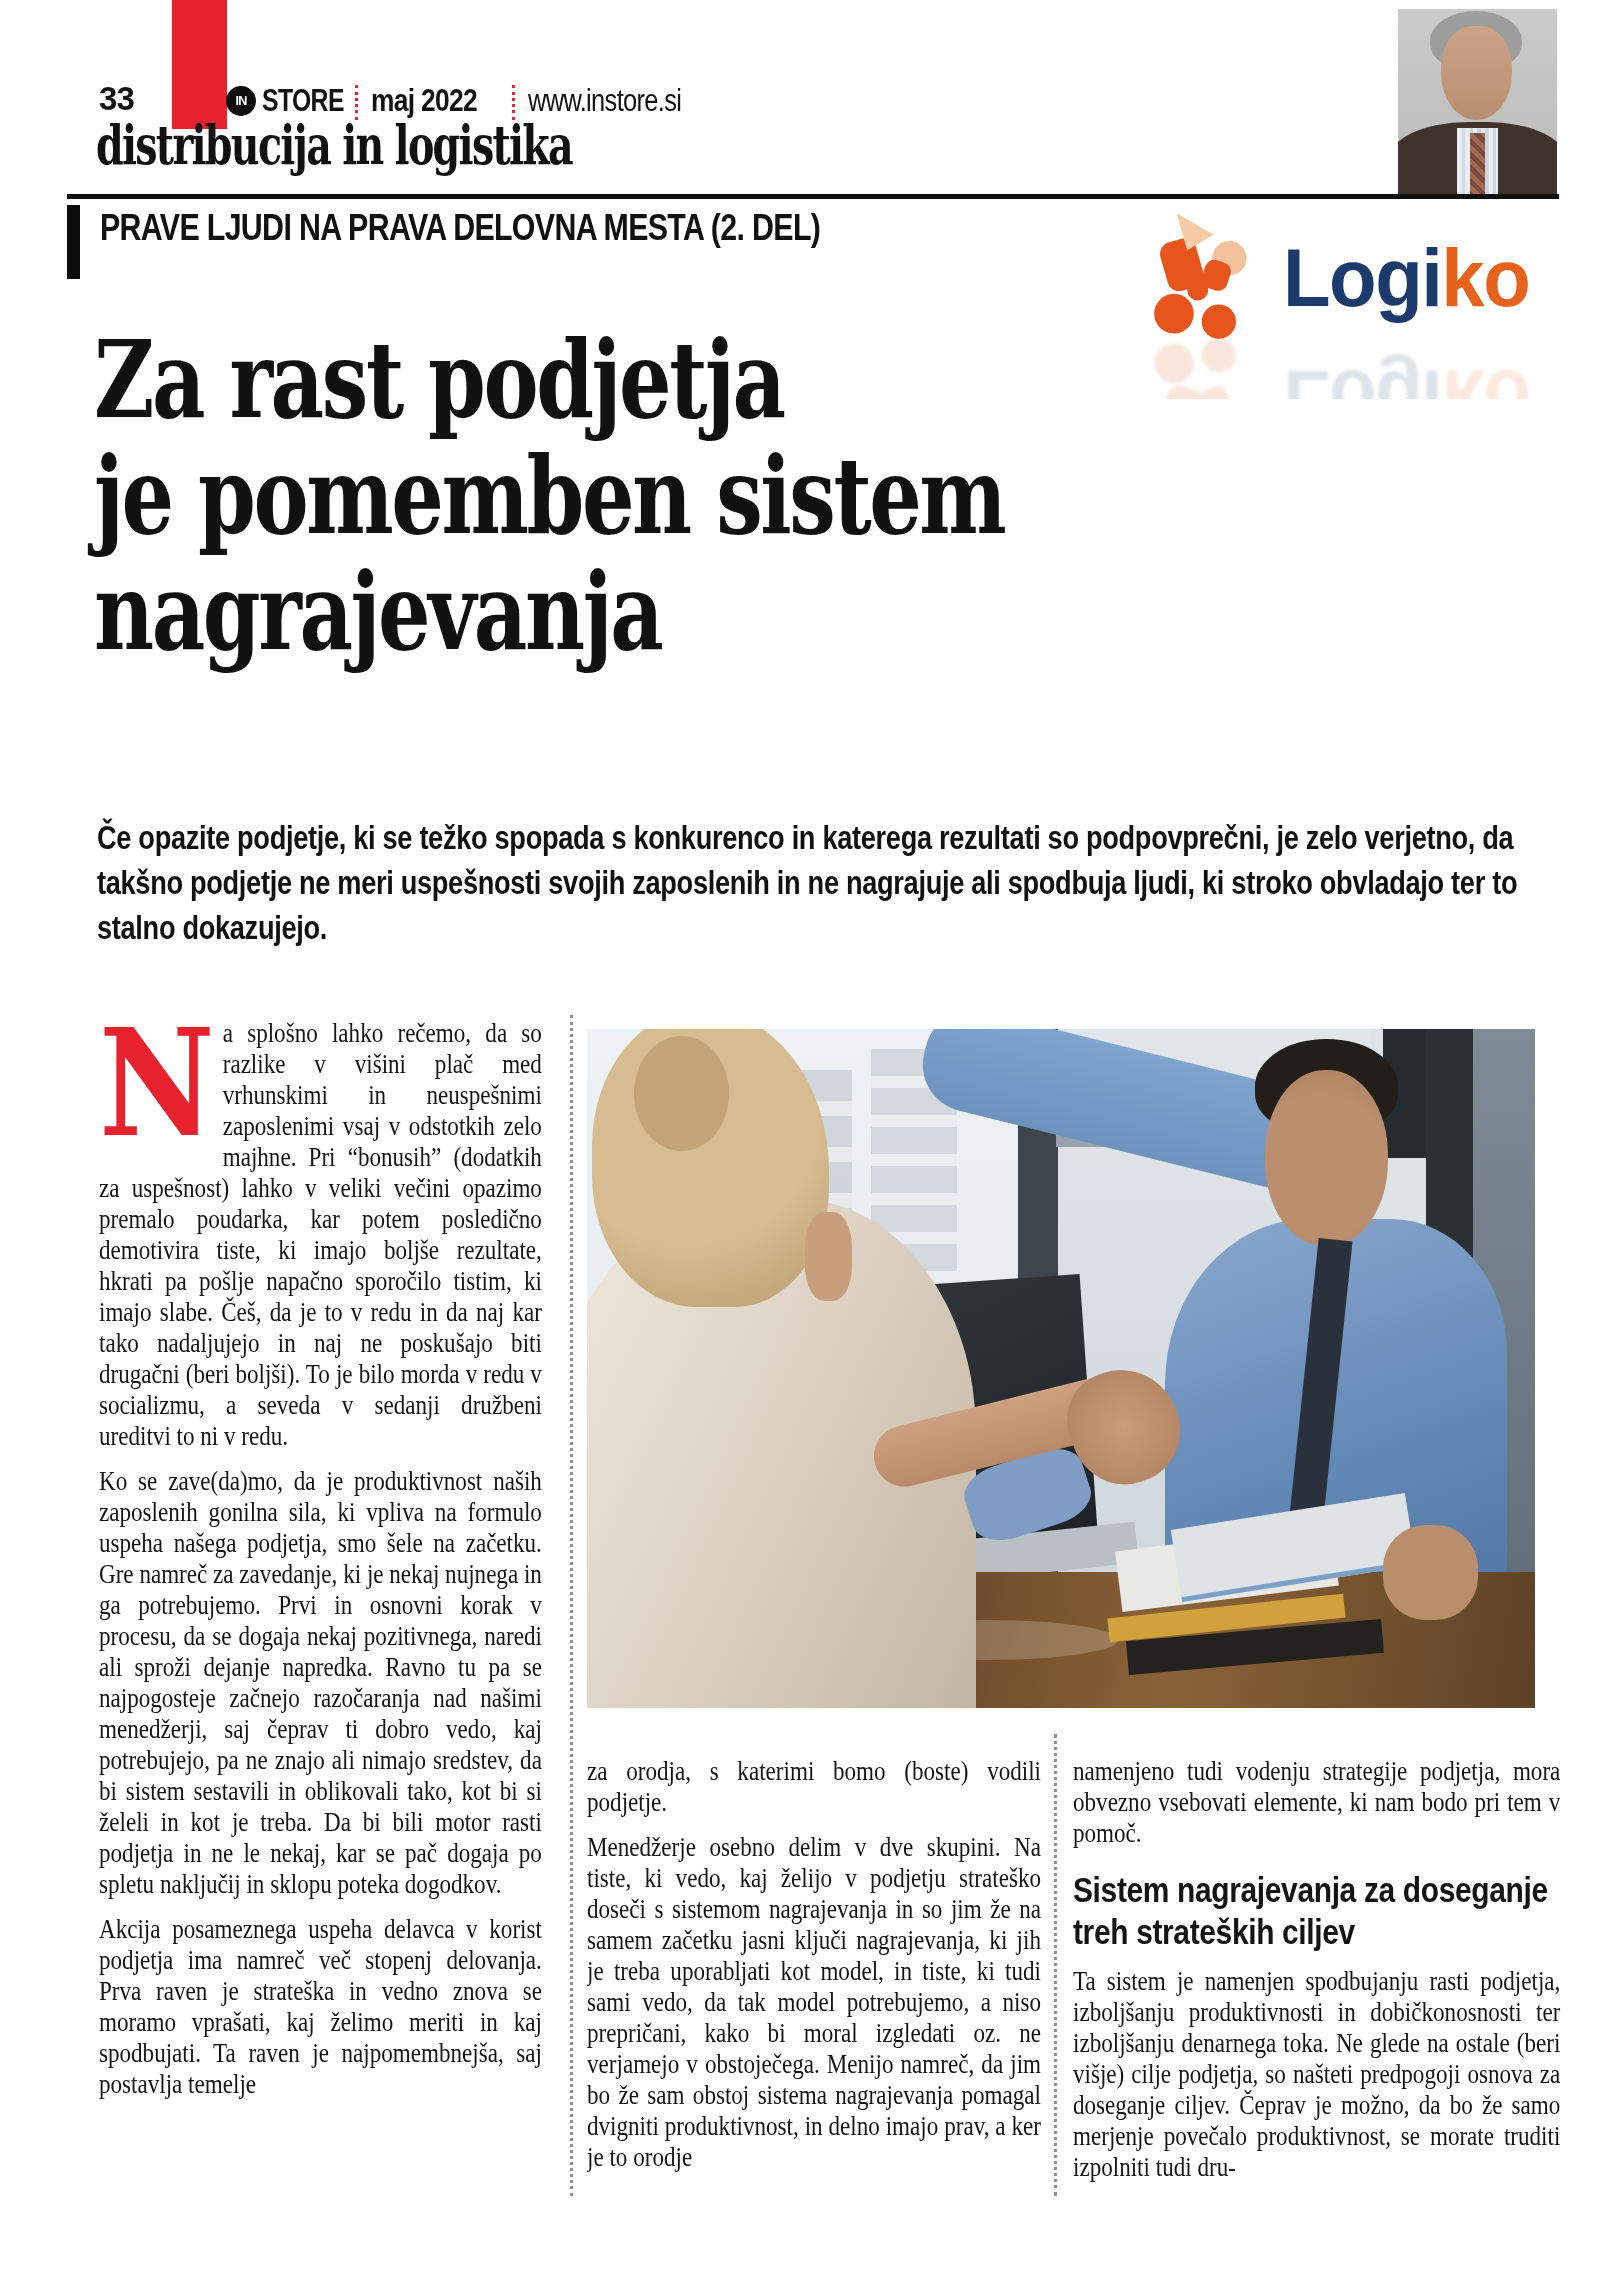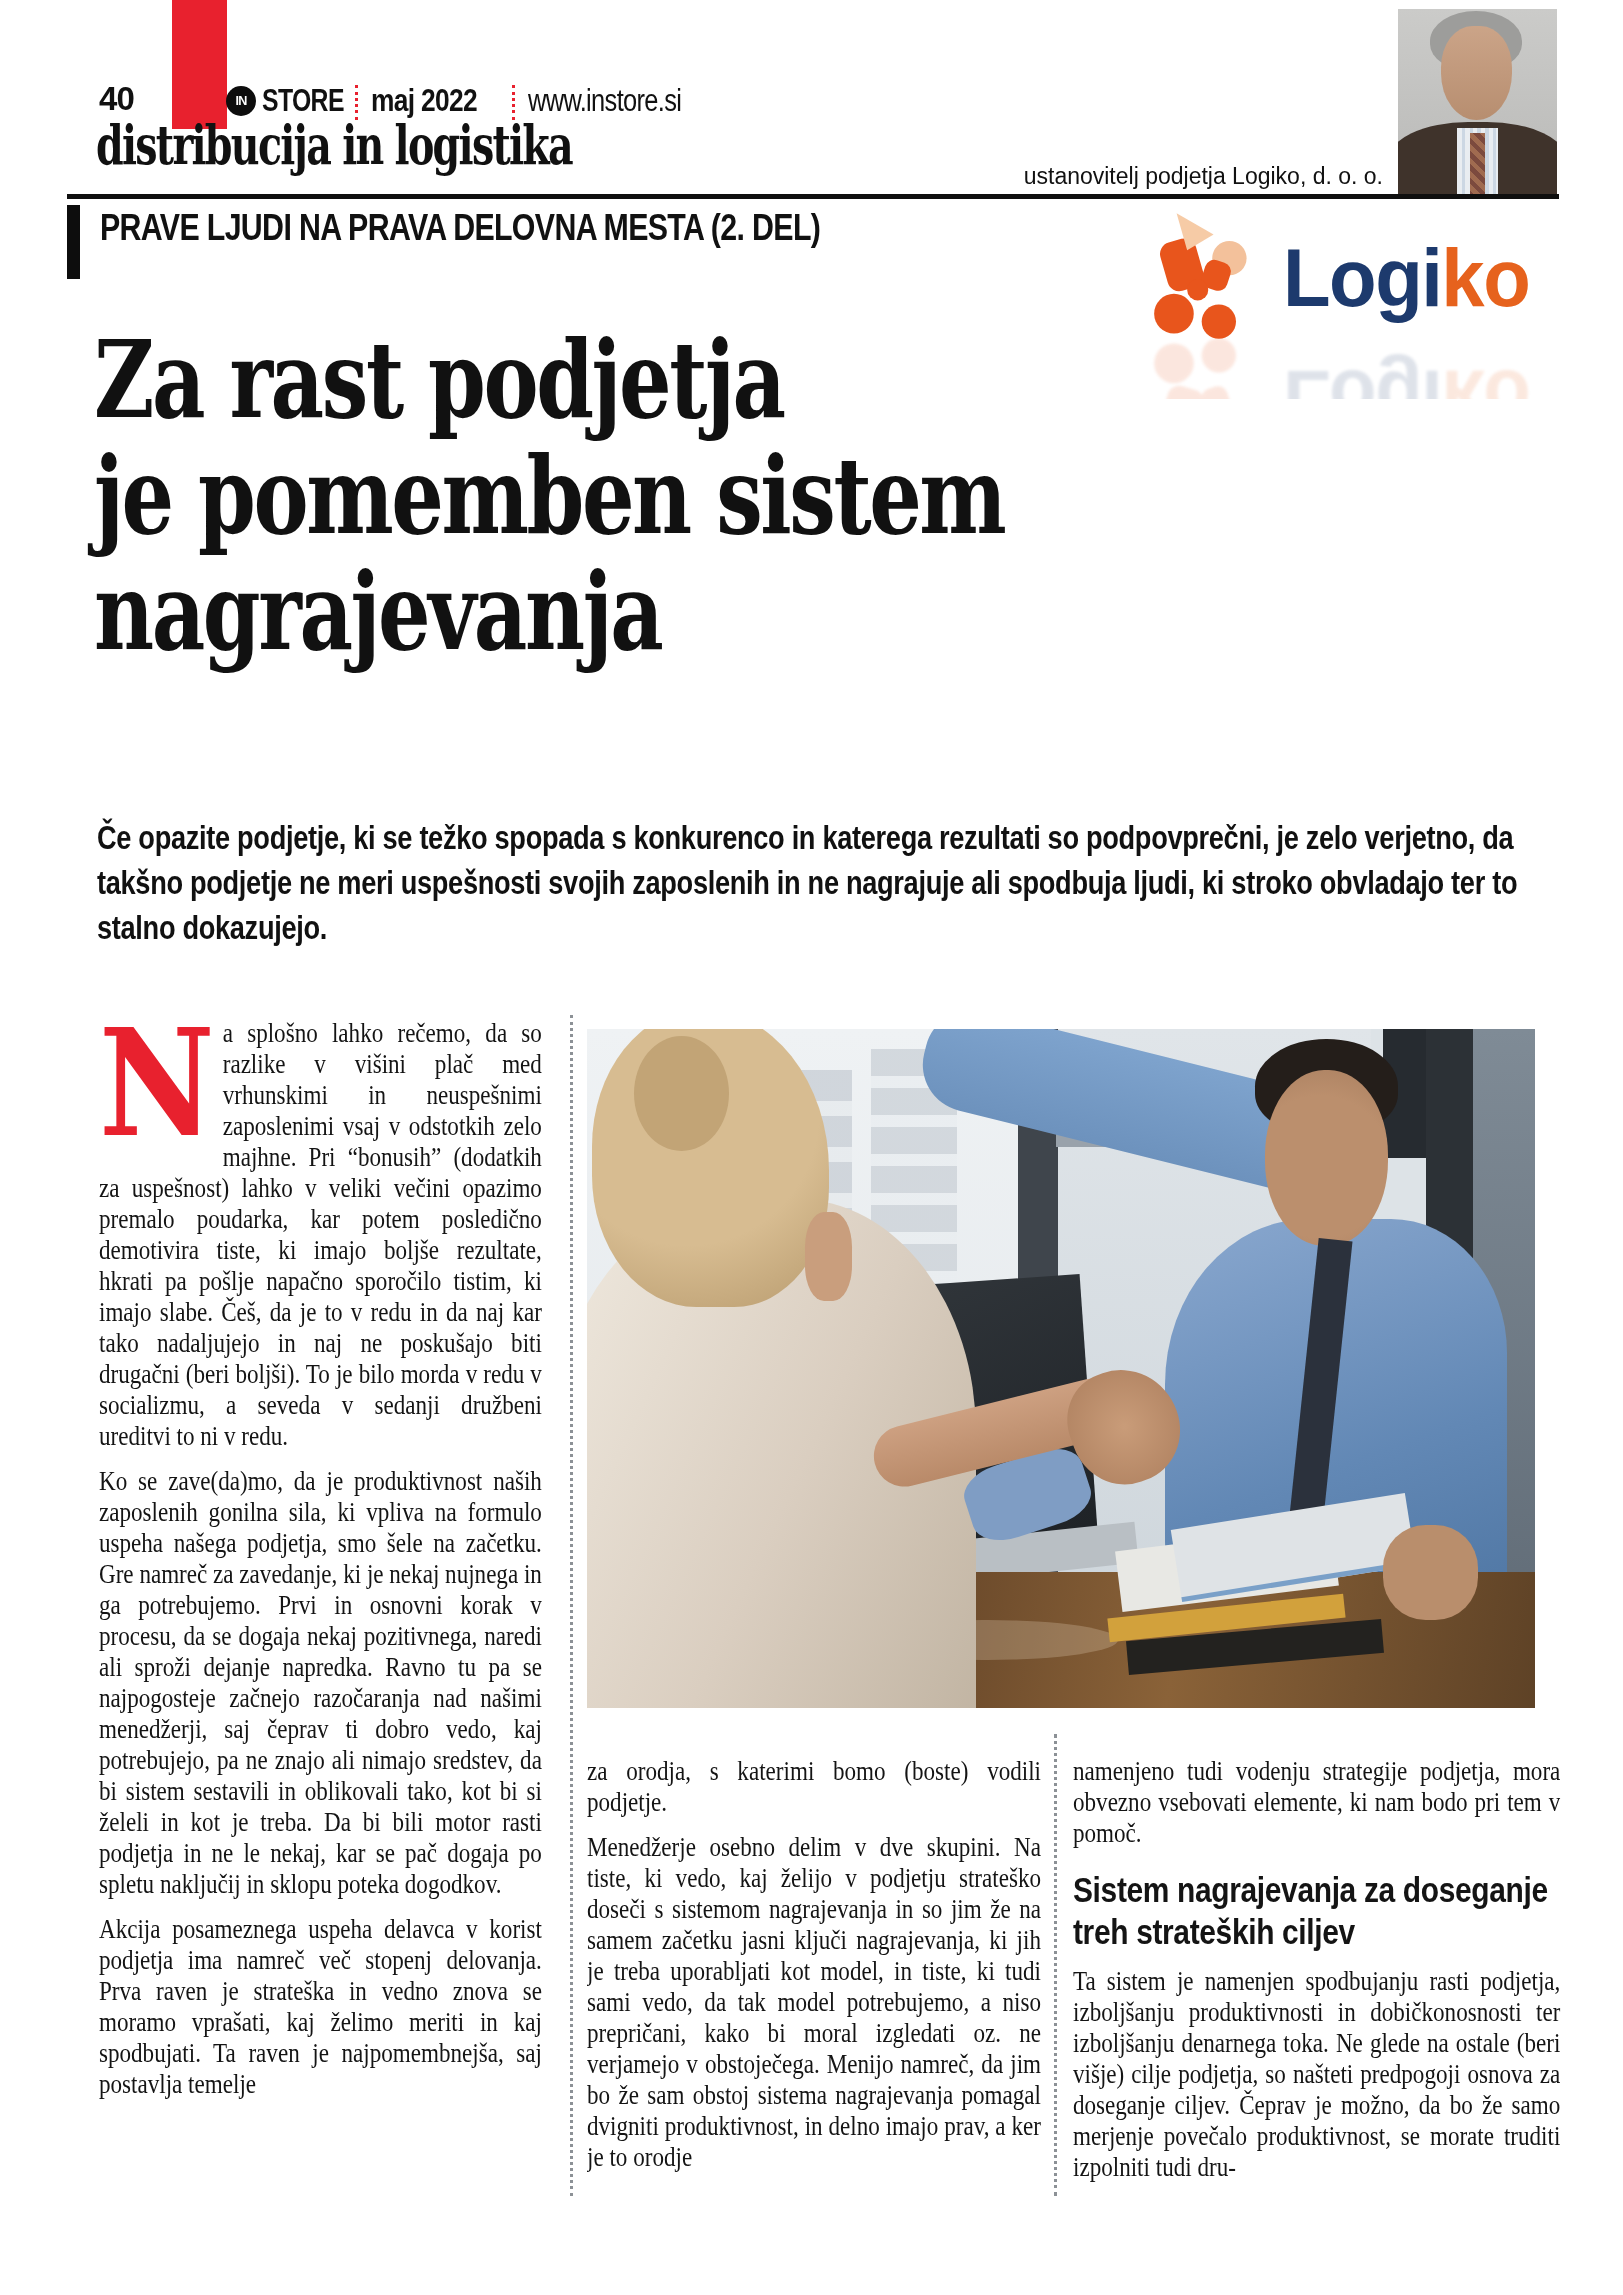--- a/index.html
+++ b/index.html
@@ -120,40 +120,39 @@
   .ph-clip { left:62%; top:71%; width:25%; height:10%; transform:rotate(-9deg); background:#dfe3e6;
              border-bottom:5.5px solid #7aa0c8; }
   .ph-yellow { left:55%; top:85%; width:25%; height:3.6%; transform:rotate(-6deg); background:#d2a13c; }
   .ph-book { left:57%; top:88.5%; width:27%; height:5%; transform:rotate(-5deg); background:#23221f; }
 </style>
 </head>
 <body>
 
 <div id="page">
 
-  <div class="abs" id="page-num">40</div>
+  <div class="abs" id="page-num">33</div>
   <div class="abs" id="red-bar"></div>
   <div class="abs" id="badge">IN</div>
   <div class="abs">
       <span id="brand" class="abs condX">STORE</span>
     </div>
   <div class="abs vsep-red" id="hsep-a"></div>
   <span id="issue" class="abs condX">maj 2022</span>
   <div class="abs vsep-red" id="hsep-b"></div>
   <span id="site" class="abs condX">www.instore.si</span>
   <span id="section-title" class="abs condX">distribucija in logistika</span>
 
   <div class="abs" id="author-photo">
     <div class="ap-hair"></div>
     <div class="ap-face"></div>
     <div class="ap-suit"></div>
     <div class="ap-shirt"></div>
     <div class="ap-tie"></div>
   </div>
-  <div class="abs" id="author-role">ustanovitelj podjetja Logiko, d. o. o.</div>
 
   <div class="abs" id="top-rule"></div>
 
   <div class="abs" id="kicker-bar"></div>
   <span class="abs condX" id="kicker">PRAVE LJUDI NA PRAVA DELOVNA MESTA (2. DEL)</span>
 
   <div class="abs" id="logiko">
     <div class="logo-row">
       <svg width="132" height="146" viewBox="0 0 100 110">
         <g>

